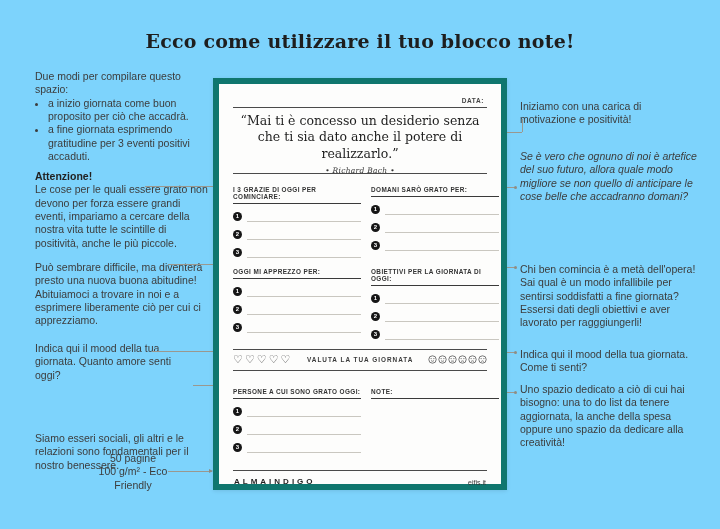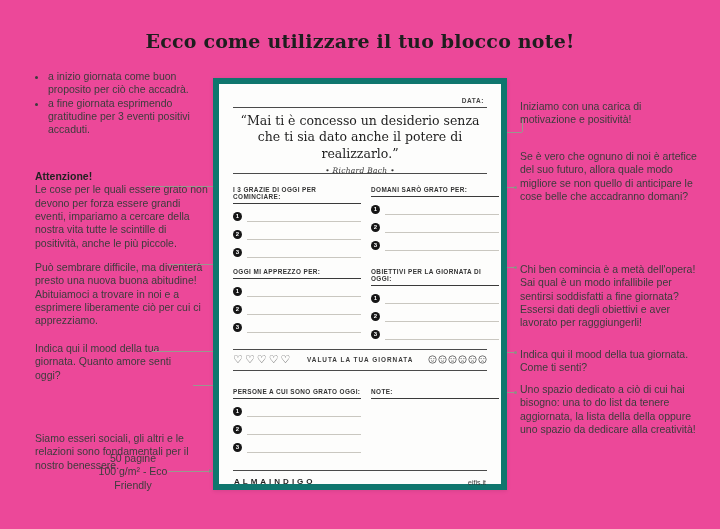--- a/index.html
+++ b/index.html
@@ -1,38 +1,38 @@
 <!DOCTYPE html>
 <html><head>
 <meta charset="utf-8">
 <style>
   html,body{margin:0;padding:0;}
   .canvas{
     position:relative;width:720px;height:529px;
-    background:#ec4899;overflow:hidden;
+    background:#7dd3fc;overflow:hidden;
     font-family:"Liberation Sans",sans-serif;color:#3c3c3c;
   }
   .page-title{
     position:absolute;top:30px;left:0;width:100%;text-align:center;
     font-family:"DejaVu Serif",serif;font-size:19px;font-weight:600;
     color:#1e1e1e;letter-spacing:.2px;
   }
   
   .ann{position:absolute;font-size:10.5px;line-height:1.27;color:#3c3c3c;}
   .ann b{color:#222;}
   .ann ul{margin:0;padding-left:13px;}
   .ann p{margin:0;}
   .a1{left:35px;top:70px;width:172px;}
   .a2{left:35px;top:170px;width:175px;}
   .a3{left:35px;top:261px;width:178px;}
   .a4{left:35px;top:342px;width:160px;}
   .a5{left:35px;top:384px;width:180px;margin-top:48px;}
   .a6{left:68px;top:452px;width:130px;text-align:center;white-space:pre-line;}
   .b1{left:520px;top:100px;width:180px;}
-  .b2{left:520px;top:150px;width:182px;}
+  .b2{left:520px;top:150px;width:182px;font-style:italic;}
   .b3{left:520px;top:263px;width:182px;}
   .b4{left:520px;top:348px;width:170px;}
   .b5{left:520px;top:383px;width:180px;}
   
   .lead{position:absolute;height:0;border-top:1px solid #9a988f;}
   .lead.arrow-r:after{content:'';position:absolute;right:-1px;top:-3px;
     border-left:4px solid #8f8d85;border-top:2.5px solid transparent;border-bottom:2.5px solid transparent;}
   .lead.dot-r:after{content:'';position:absolute;right:-2px;top:-2px;width:3px;height:3px;background:#8f8d85;border-radius:50%;}
   .lead-v{position:absolute;width:0;border-left:1px solid #9a988f;}
   
@@ -67,20 +67,21 @@
   .site{position:absolute;right:15px;top:395px;font-size:7px;color:#333;}
 </style>
 </head>
 <body>
 
 <div class="canvas">
 
   <div class="page-title">Ecco come utilizzare il tuo blocco note!</div>
 
   <div class="ann a1">
+    <p>Due modi per compilare questo spazio:</p>
     <ul>
       <li>a inizio giornata come buon proposito per ciò che accadrà.</li>
       <li>a fine giornata esprimendo gratitudine per 3 eventi positivi accaduti.</li>
     </ul>
   </div>
   <div class="ann a2">
     <b>Attenzione!</b>
     <p>Le cose per le quali essere grato non devono per forza essere grandi eventi, impariamo a cercare della nostra vita tutte le scintille di positività, anche le più piccole.</p>
   </div>
   <div class="ann a3">
@@ -103,21 +104,21 @@
     <p>Se è vero che ognuno di noi è artefice del suo futuro, allora quale modo migliore se non quello di anticipare le cose belle che accadranno domani?</p>
   </div>
   <div class="ann b3">
     <p>Chi ben comincia è a metà dell'opera! Sai qual è un modo infallibile per sentirsi soddisfatti a fine giornata?</p>
     <p>Essersi dati degli obiettivi e aver lavorato per ragggiungerli!</p>
   </div>
   <div class="ann b4">
     <p>Indica qui il mood della tua giornata. Come ti senti?</p>
   </div>
   <div class="ann b5">
-    <p>Uno spazio dedicato a ciò di cui hai bisogno: una to do list da tenere aggiornata, la lista della della oppure uno spazio da dedicare alla creatività!</p>
+    <p>Uno spazio dedicato a ciò di cui hai bisogno: una to do list da tenere aggiornata, la anche della spesa oppure uno spazio da dedicare alla creatività!</p>
   </div>
 
   <div class="lead arrow-r" style="left:145px;top:186px;width:80px;"></div>
   <div class="lead arrow-r" style="left:168px;top:264px;width:57px;"></div>
   <div class="lead arrow-r" style="left:152px;top:351px;width:66px;"></div>
   <div class="lead arrow-r" style="left:193px;top:385px;width:32px;"></div>
   <div class="lead arrow-r" style="left:168px;top:471px;width:44px;"></div>
   <div class="lead" style="left:490px;top:132px;width:32px;"></div>
   <div class="lead-v" style="left:522px;top:119px;height:13px;"></div>
   <div class="lead dot-r" style="left:487px;top:187px;width:28px;"></div>

